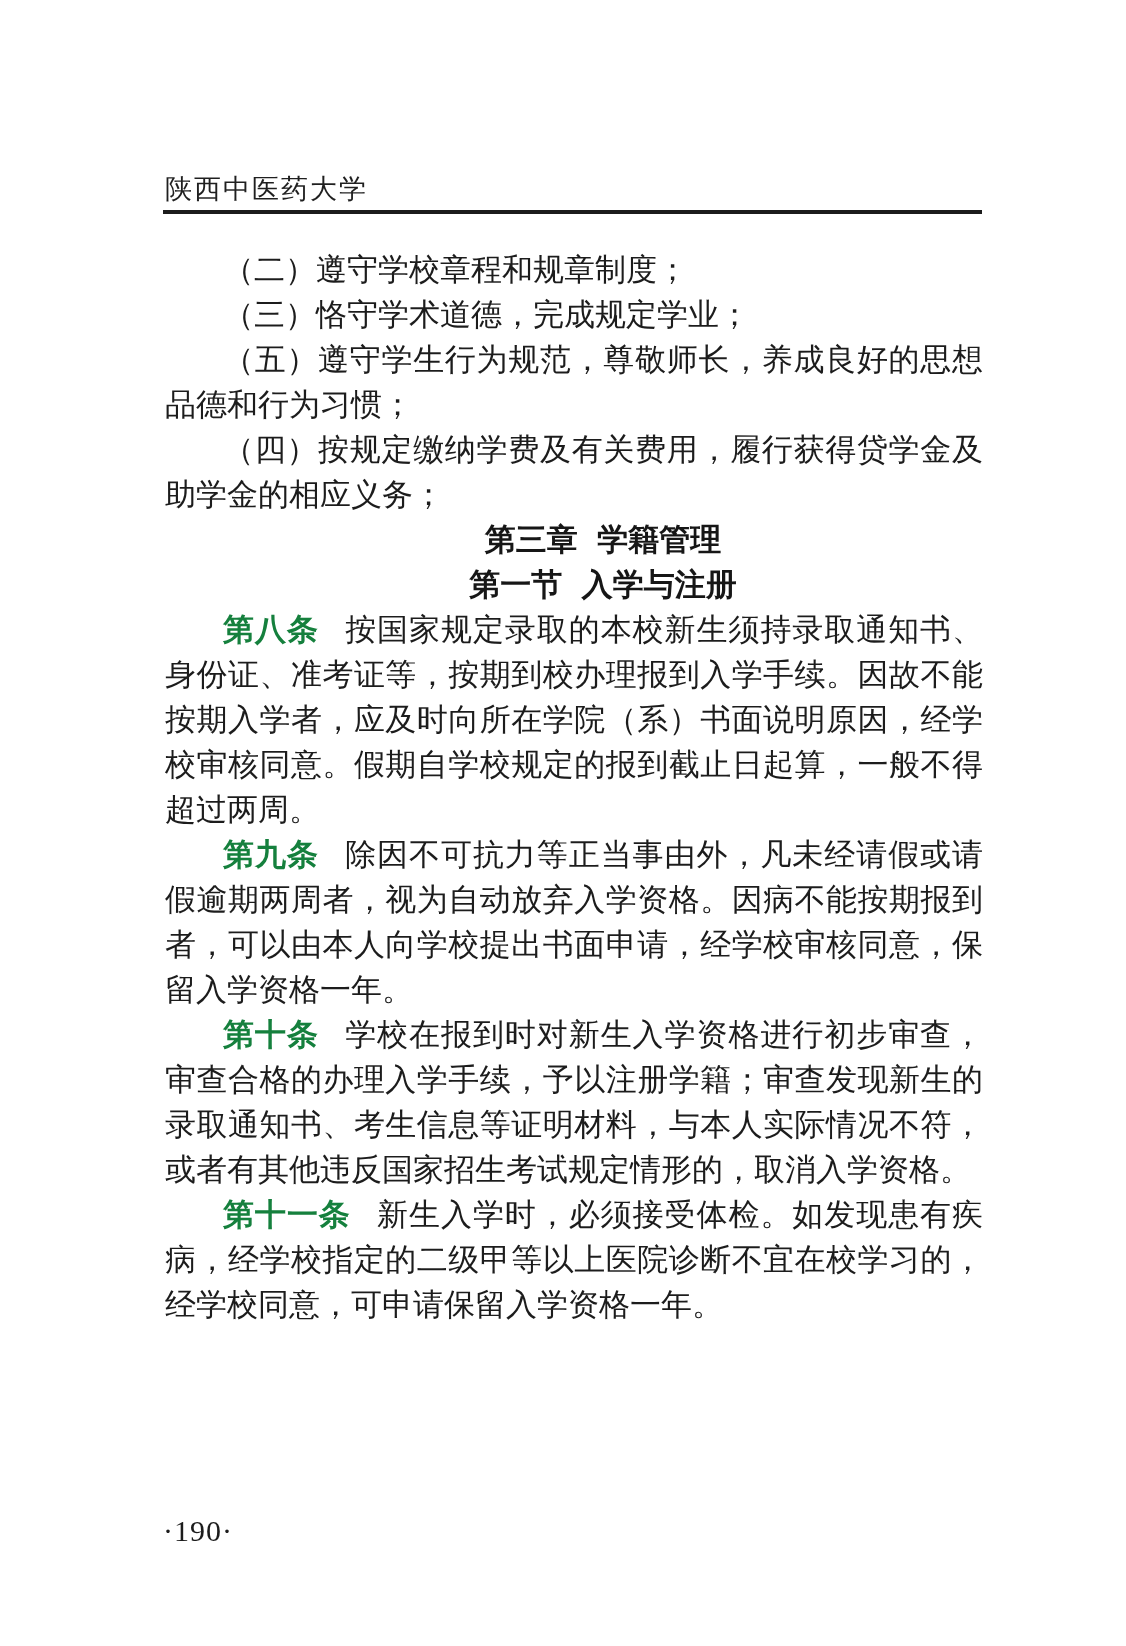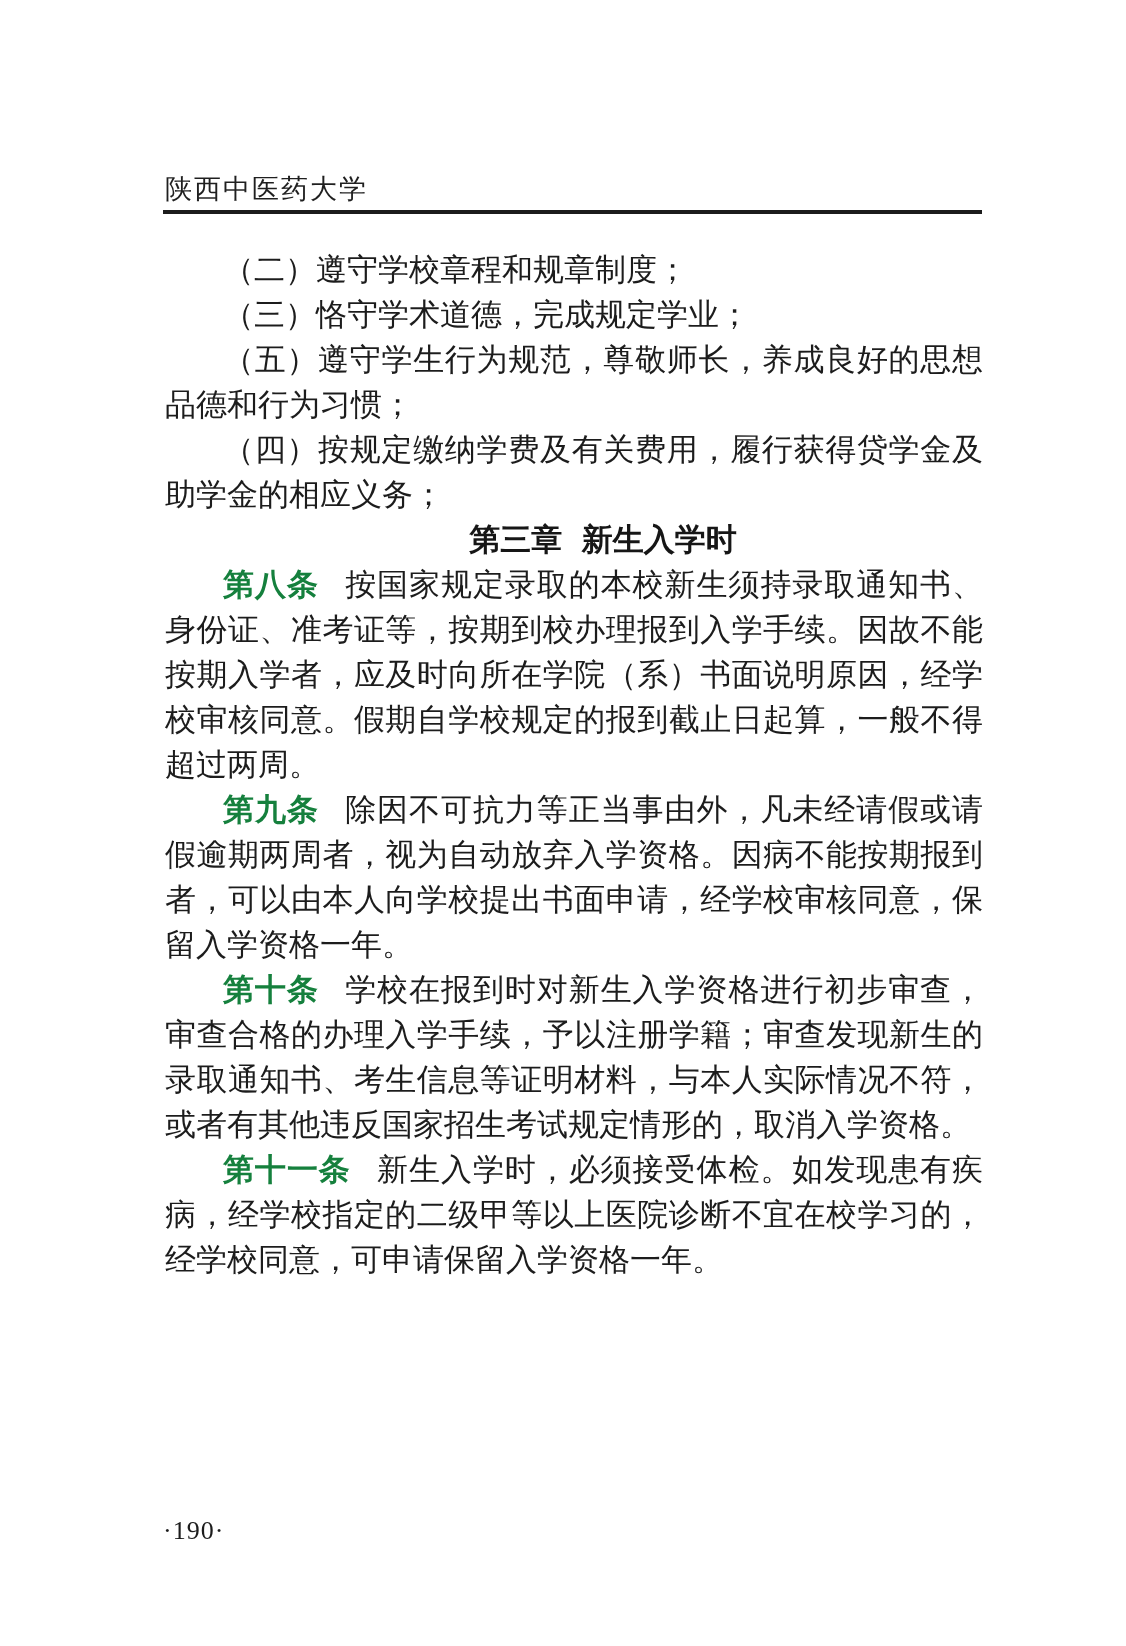--- a/index.html
+++ b/index.html
@@ -59,21 +59,21 @@
   .art-label {
     font-family: "Liberation Sans", sans-serif;
     font-weight: bold;
     color: #15803d;
     margin-right: 0.85em;
   }
 
   .page-number {
     position: absolute;
     left: 163px; top: 1474px;
-    font-size: 26px;
+    font-size: 30px;
     line-height: 34px;
     letter-spacing: 1px;
     color: #1c1c1c;
   }
 </style>
 </head>
 <body>
 
 <div class="page">
 
@@ -81,22 +81,23 @@
 
   <div class="head-rule"></div>
 
   <div class="content">
 
     <p>（二）遵守学校章程和规章制度；</p>
     <p>（三）恪守学术道德，完成规定学业；</p>
     <p>（五）遵守学生行为规范，尊敬师长，养成良好的思想品德和行为习惯；</p>
     <p>（四）按规定缴纳学费及有关费用，履行获得贷学金及助学金的相应义务；</p>
 
-    <p class="heading chapter-heading">第三章 新生入学时</p>
+    <p class="heading chapter-heading">第三章 学籍管理</p>
 
+    <p class="heading section-heading">第一节 入学与注册</p>
 
     <p class="first-article"><span class="art-label">第八条</span><span>按国家规定录取的本校新生须持录取通知书、身份证、准考证等，按期到校办理报到入学手续。因故不能按期入学者，应及时向所在学院（系）书面说明原因，经学校审核同意。假期自学校规定的报到截止日起算，一般不得超过两周。</span></p>
 
     <p><span class="art-label">第九条</span><span>除因不可抗力等正当事由外，凡未经请假或请假逾期两周者，视为自动放弃入学资格。因病不能按期报到者，可以由本人向学校提出书面申请，经学校审核同意，保留入学资格一年。</span></p>
 
     <p><span class="art-label">第十条</span><span>学校在报到时对新生入学资格进行初步审查，审查合格的办理入学手续，予以注册学籍；审查发现新生的录取通知书、考生信息等证明材料，与本人实际情况不符，或者有其他违反国家招生考试规定情形的，取消入学资格。</span></p>
 
     <p><span class="art-label">第十一条</span><span>新生入学时，必须接受体检。如发现患有疾病，经学校指定的二级甲等以上医院诊断不宜在校学习的，经学校同意，可申请保留入学资格一年。</span></p>
 
 

